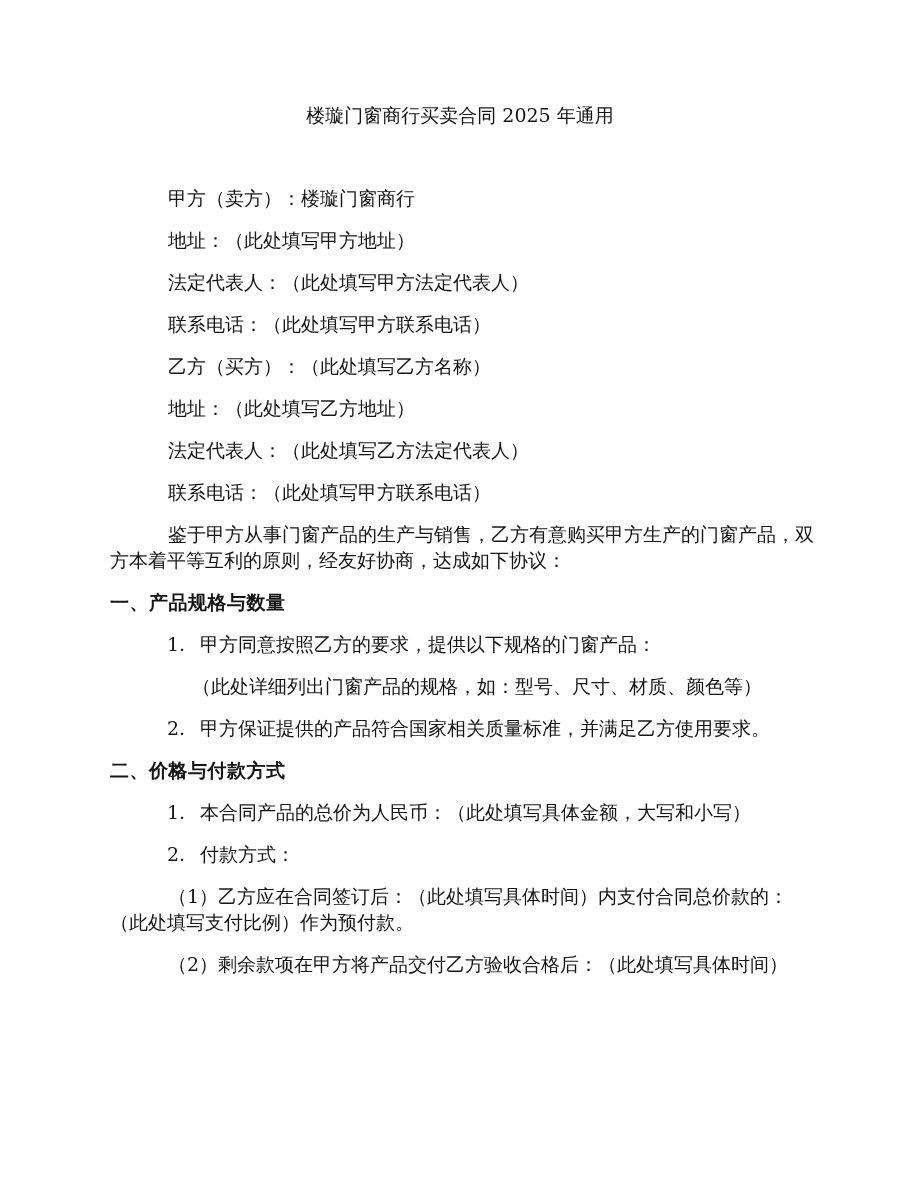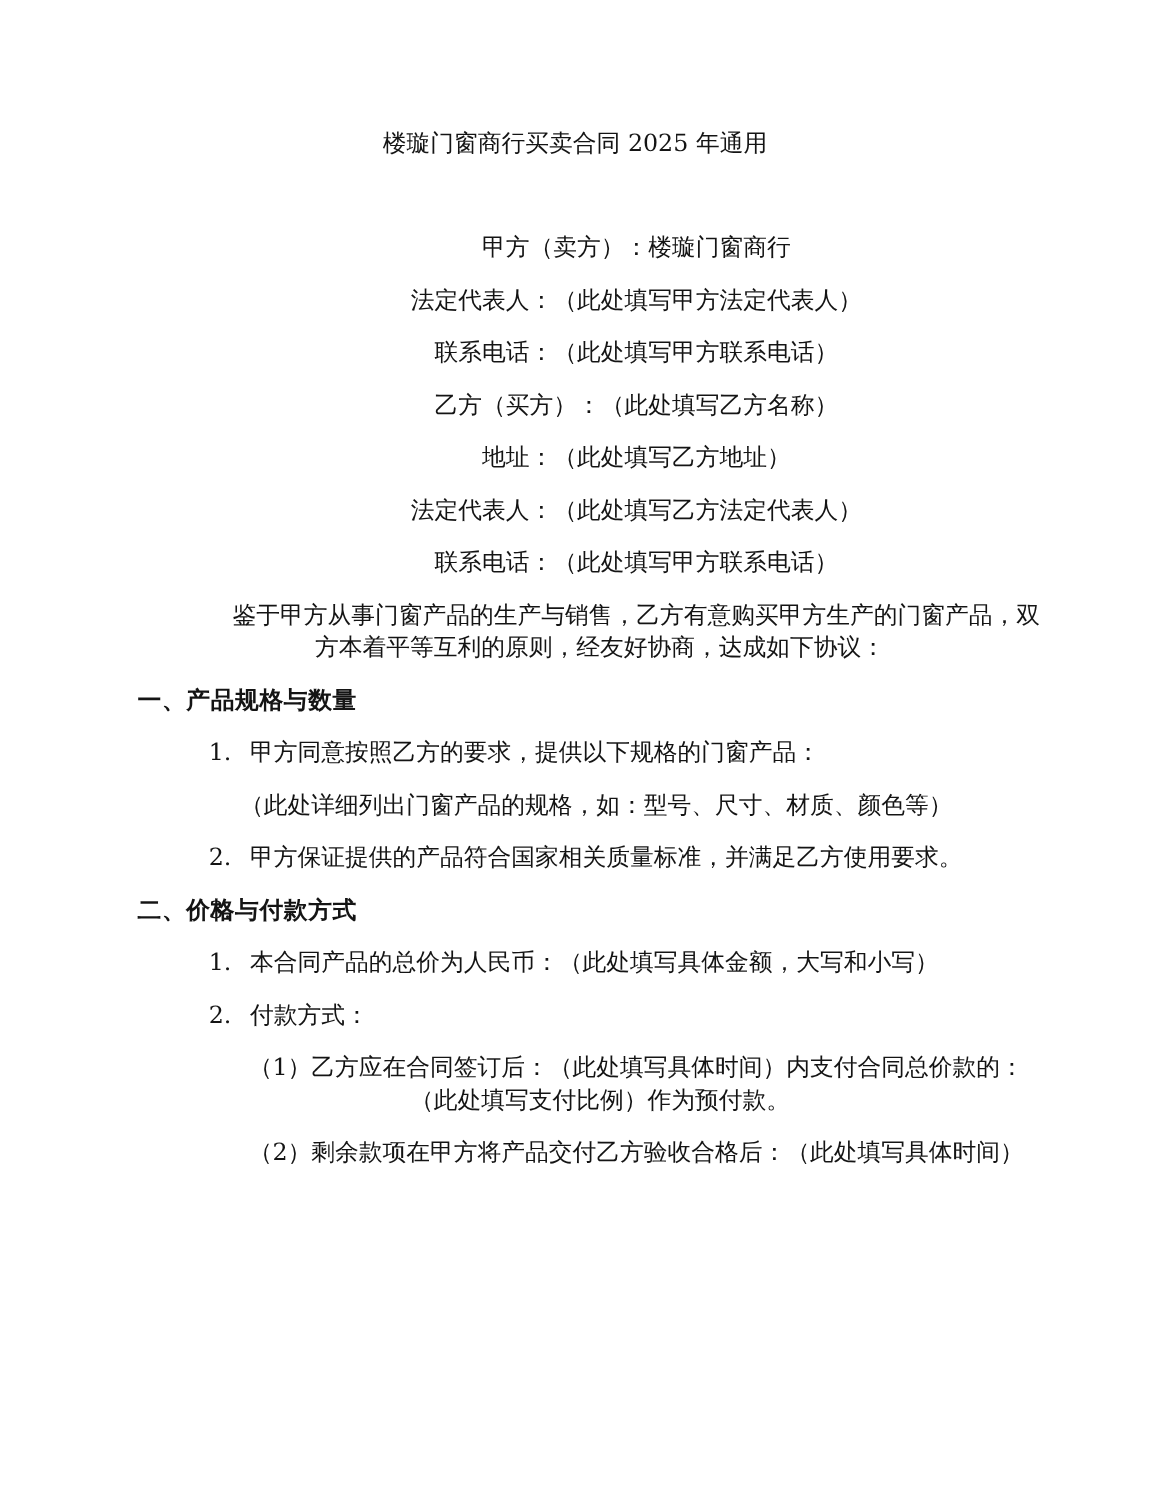--- a/index.html
+++ b/index.html
@@ -20,21 +20,21 @@
     width: 740px;
     padding-top: 102px;
   }
   .title {
     text-align: center;
     line-height: 26px;
     margin: 0 0 57px 0;
     width: 700px;
     white-space: nowrap;
   }
-  .para   { margin: 0 0 16px 0; text-align: center; }
+  .para   { margin: 0 0 16px 0; }
   .line   { line-height: 26px; white-space: nowrap; }
   .indent { padding-left: 58px; }
   .heading {
     font-family: "DejaVu Sans", "Liberation Sans", sans-serif;
     font-weight: bold;
     letter-spacing: 0.5px;
     line-height: 26px;
     white-space: nowrap;
     margin: 0 0 16px 0;
   }
@@ -58,20 +58,23 @@
 
 <div class="page">
   <div class="content">
 
     <div class="title">楼璇门窗商行买卖合同 2025 年通用</div>
 
     <div class="para">
       <div class="line indent">甲方（卖方）：楼璇门窗商行</div>
     </div>
 
+    <div class="para">
+      <div class="line indent">地址：（此处填写甲方地址）</div>
+    </div>
 
     <div class="para">
       <div class="line indent">法定代表人：（此处填写甲方法定代表人）</div>
     </div>
 
     <div class="para">
       <div class="line indent">联系电话：（此处填写甲方联系电话）</div>
     </div>
 
     <div class="para">

